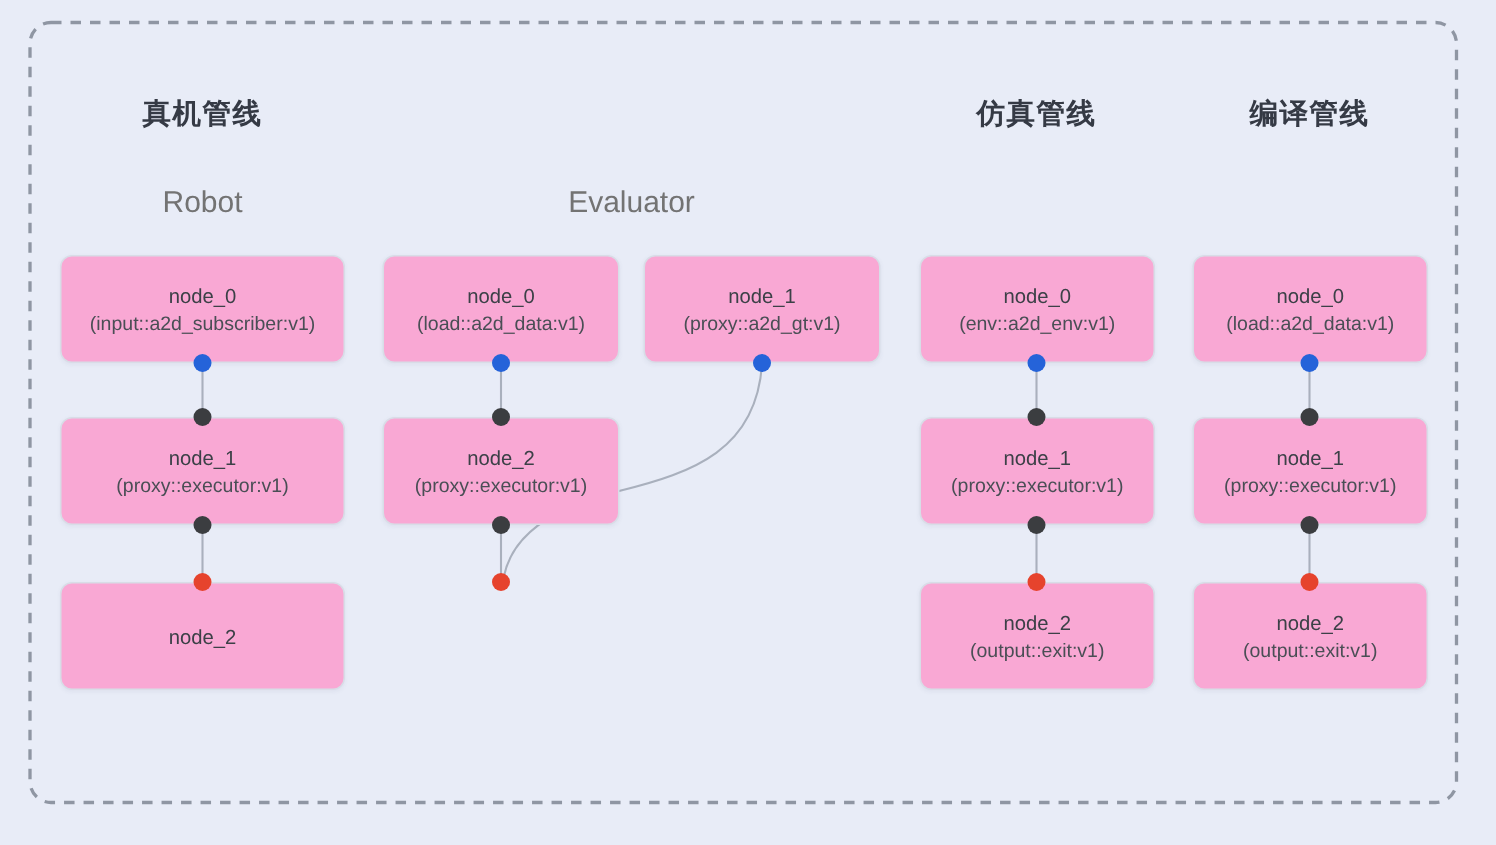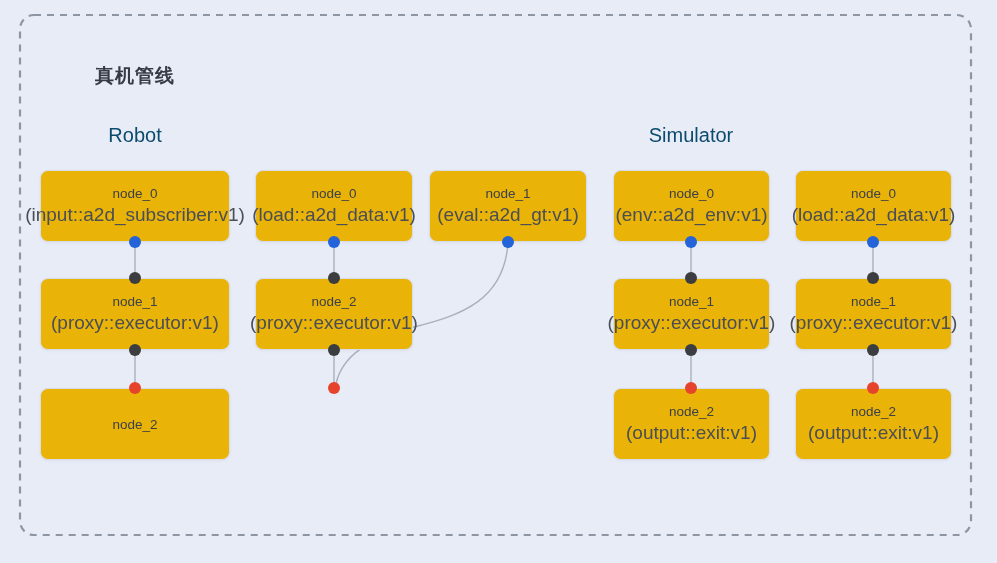--- a/index.html
+++ b/index.html
@@ -34,42 +34,42 @@
     font-weight: bold;
     color: #353a45;
     letter-spacing: 1px;
   }
   .pipeline-title-en {
     position: absolute;
     top: 124px;
     width: 240px;
     text-align: center;
     font-size: 20px;
-    color: #0c4a6e;
+    color: #737373;
   }
   .node-card {
     position: absolute;
     height: 72px;
-    background: #eab308;
+    background: #f9a8d4;
     border: 1px solid #d8dde7;
     border-radius: 8px;
     box-sizing: border-box;
     box-shadow: 0 1px 3px rgba(60, 70, 110, 0.06);
     display: flex;
     flex-direction: column;
     align-items: center;
     justify-content: center;
     gap: 3px;
   }
   .node-title {
     font-size: 13.5px;
     color: #3c4047;
   }
   .node-sub {
-    font-size: 19px;
+    font-size: 13px;
     color: #4a4e55;
     text-align: center;
   }
 </style>
 </head>
 <body>
 
 <div class="canvas">
 
   <svg class="layer layer-under" viewBox="0 0 997 563">
@@ -86,41 +86,43 @@
     <line x1="691" y1="350" x2="691" y2="388" stroke="#a9b0bd" stroke-width="1.4"></line>
 
     <line x1="873" y1="242" x2="873" y2="278" stroke="#a9b0bd" stroke-width="1.4"></line>
     <line x1="873" y1="350" x2="873" y2="388" stroke="#a9b0bd" stroke-width="1.4"></line>
   </svg>
 
   <div class="nodes-layer">
 
     <div class="pipeline-title-cn" style="left:15px">真机管线</div>
     <div class="pipeline-title-en" style="left:15px">Robot</div>
-    <div class="pipeline-title-en" style="left:571px">Simulator</div>
+    <div class="pipeline-title-en" style="left:301px">Evaluator</div>
+    <div class="pipeline-title-cn" style="left:571px">仿真管线</div>
+    <div class="pipeline-title-cn" style="left:753px">编译管线</div>
 
     <div class="node-card" style="left:40px;top:170px;width:190px">
       <div class="node-title">node_0</div>
       <div class="node-sub">(input::a2d_subscriber:v1)</div>
     </div>
     <div class="node-card" style="left:40px;top:278px;width:190px">
       <div class="node-title">node_1</div>
       <div class="node-sub">(proxy::executor:v1)</div>
     </div>
     <div class="node-card" style="left:40px;top:388px;width:190px">
       <div class="node-title">node_2</div>
     </div>
 
     <div class="node-card" style="left:255px;top:170px;width:158px">
       <div class="node-title">node_0</div>
       <div class="node-sub">(load::a2d_data:v1)</div>
     </div>
     <div class="node-card" style="left:429px;top:170px;width:158px">
       <div class="node-title">node_1</div>
-      <div class="node-sub">(eval::a2d_gt:v1)</div>
+      <div class="node-sub">(proxy::a2d_gt:v1)</div>
     </div>
     <div class="node-card" style="left:255px;top:278px;width:158px">
       <div class="node-title">node_2</div>
       <div class="node-sub">(proxy::executor:v1)</div>
     </div>
 
     <div class="node-card" style="left:613px;top:170px;width:157px">
       <div class="node-title">node_0</div>
       <div class="node-sub">(env::a2d_env:v1)</div>
     </div>

